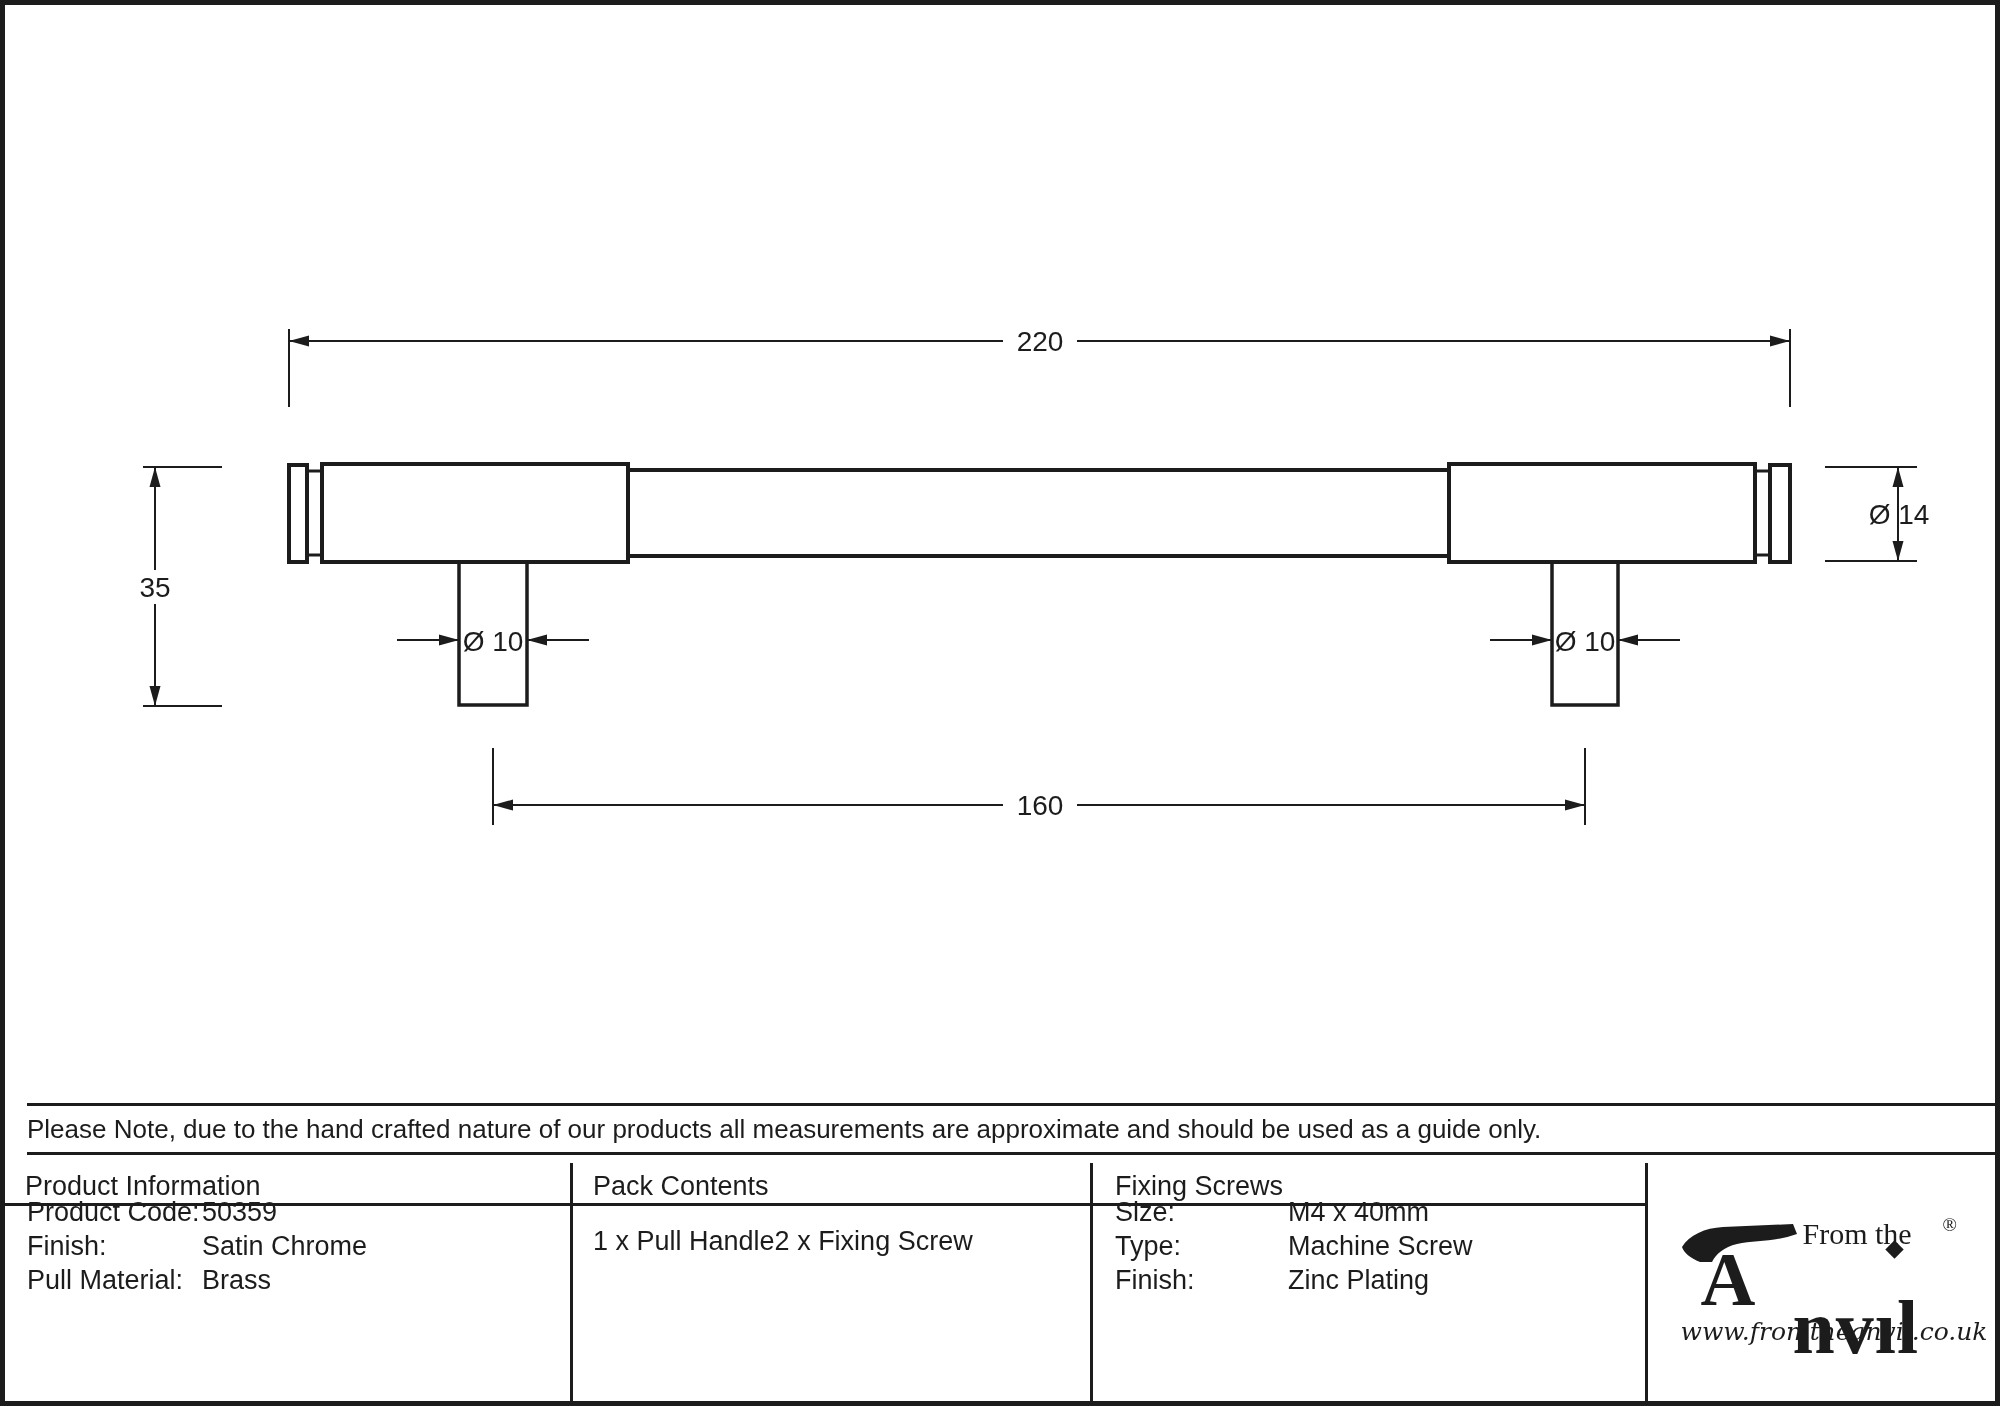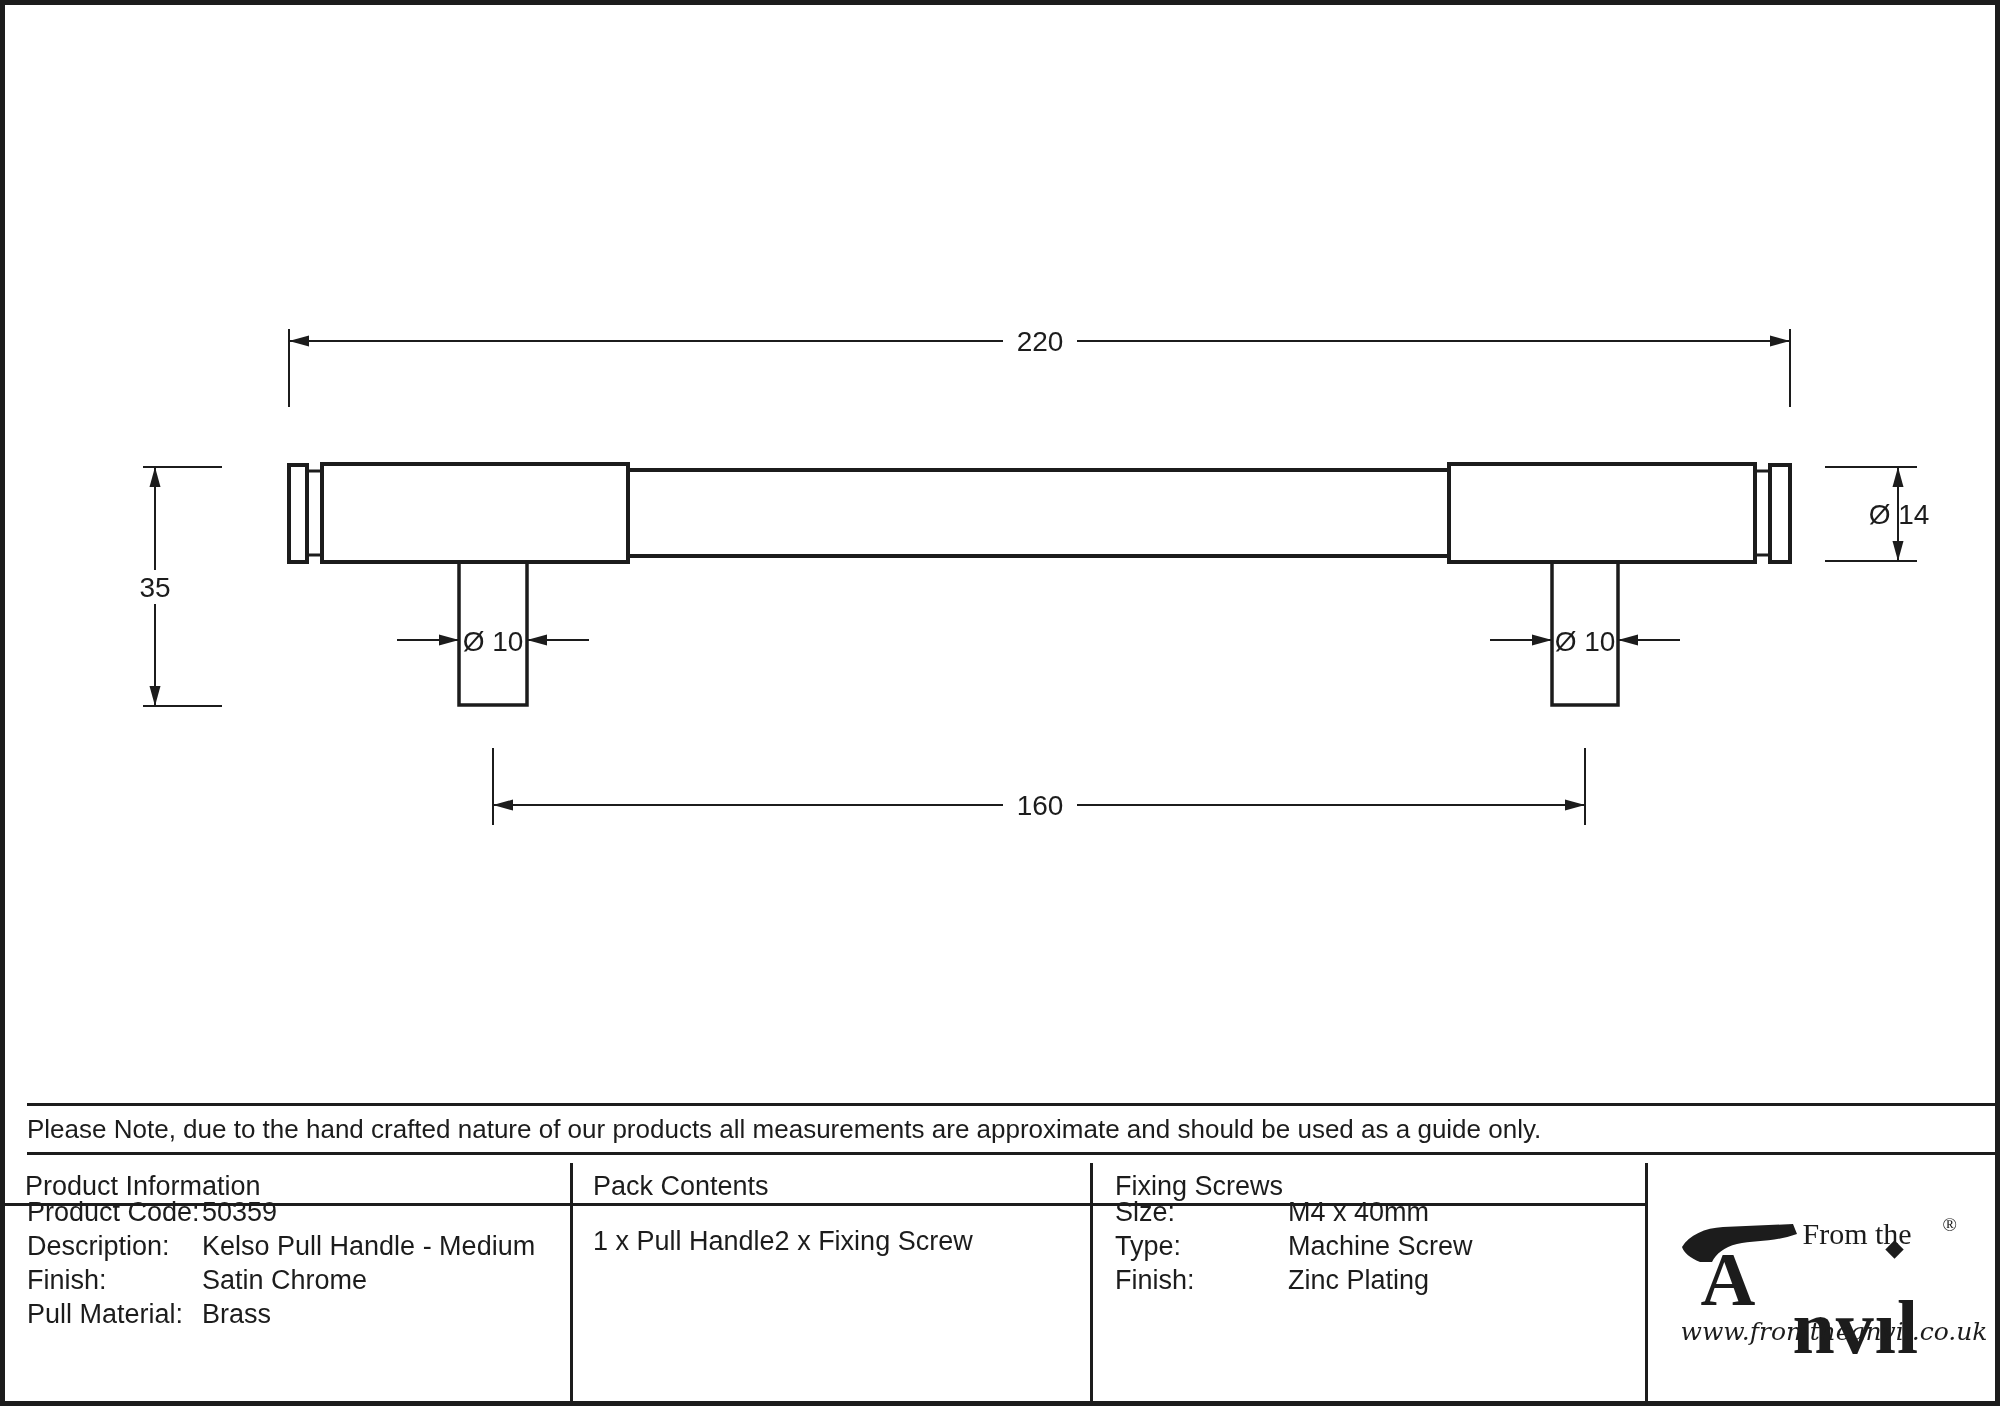--- a/index.html
+++ b/index.html
@@ -158,24 +158,20 @@
 <div class="th c1">Product Information</div>
 <div class="th c2">Pack Contents</div>
 <div class="th c3">Fixing Screws</div>
 
 <div class="kv-block c1">
   <div class="kv-row">
     <span class="k">Product Code:</span>
     <span class="v">50359</span>
   </div>
   <div class="kv-row">
-    <span class="k">Description:</span>
-    <span class="v">Kelso Pull Handle - Medium</span>
-  </div>
-  <div class="kv-row">
     <span class="k">Finish:</span>
     <span class="v">Satin Chrome</span>
   </div>
   <div class="kv-row">
     <span class="k">Pull Material:</span>
     <span class="v">Brass</span>
   </div>
 </div>
 
 <div class="list-block">

